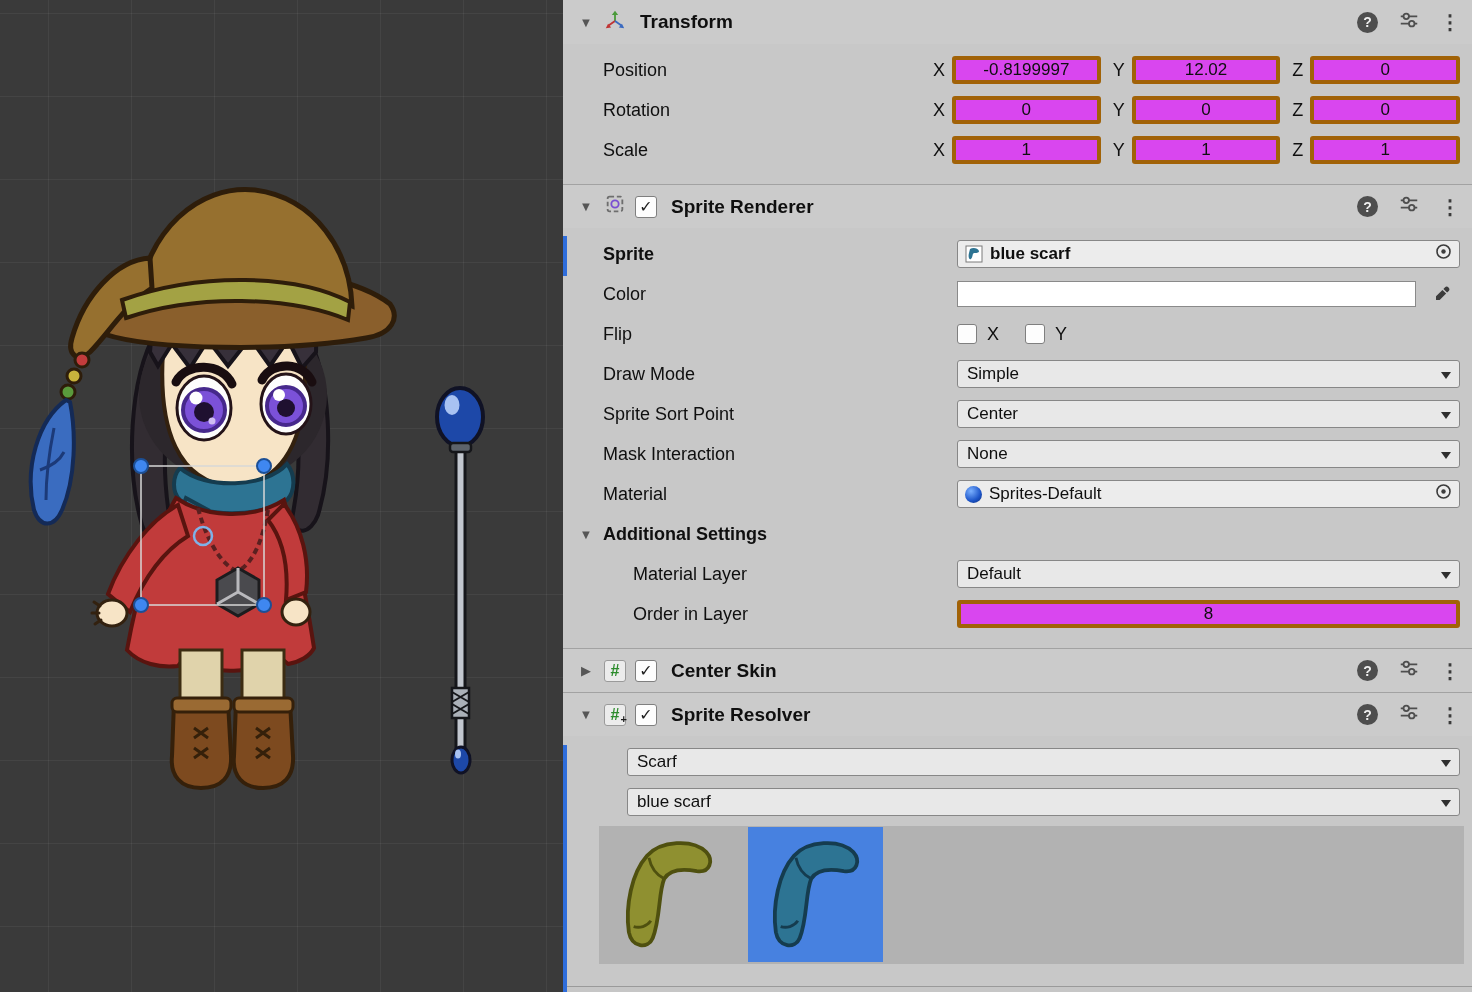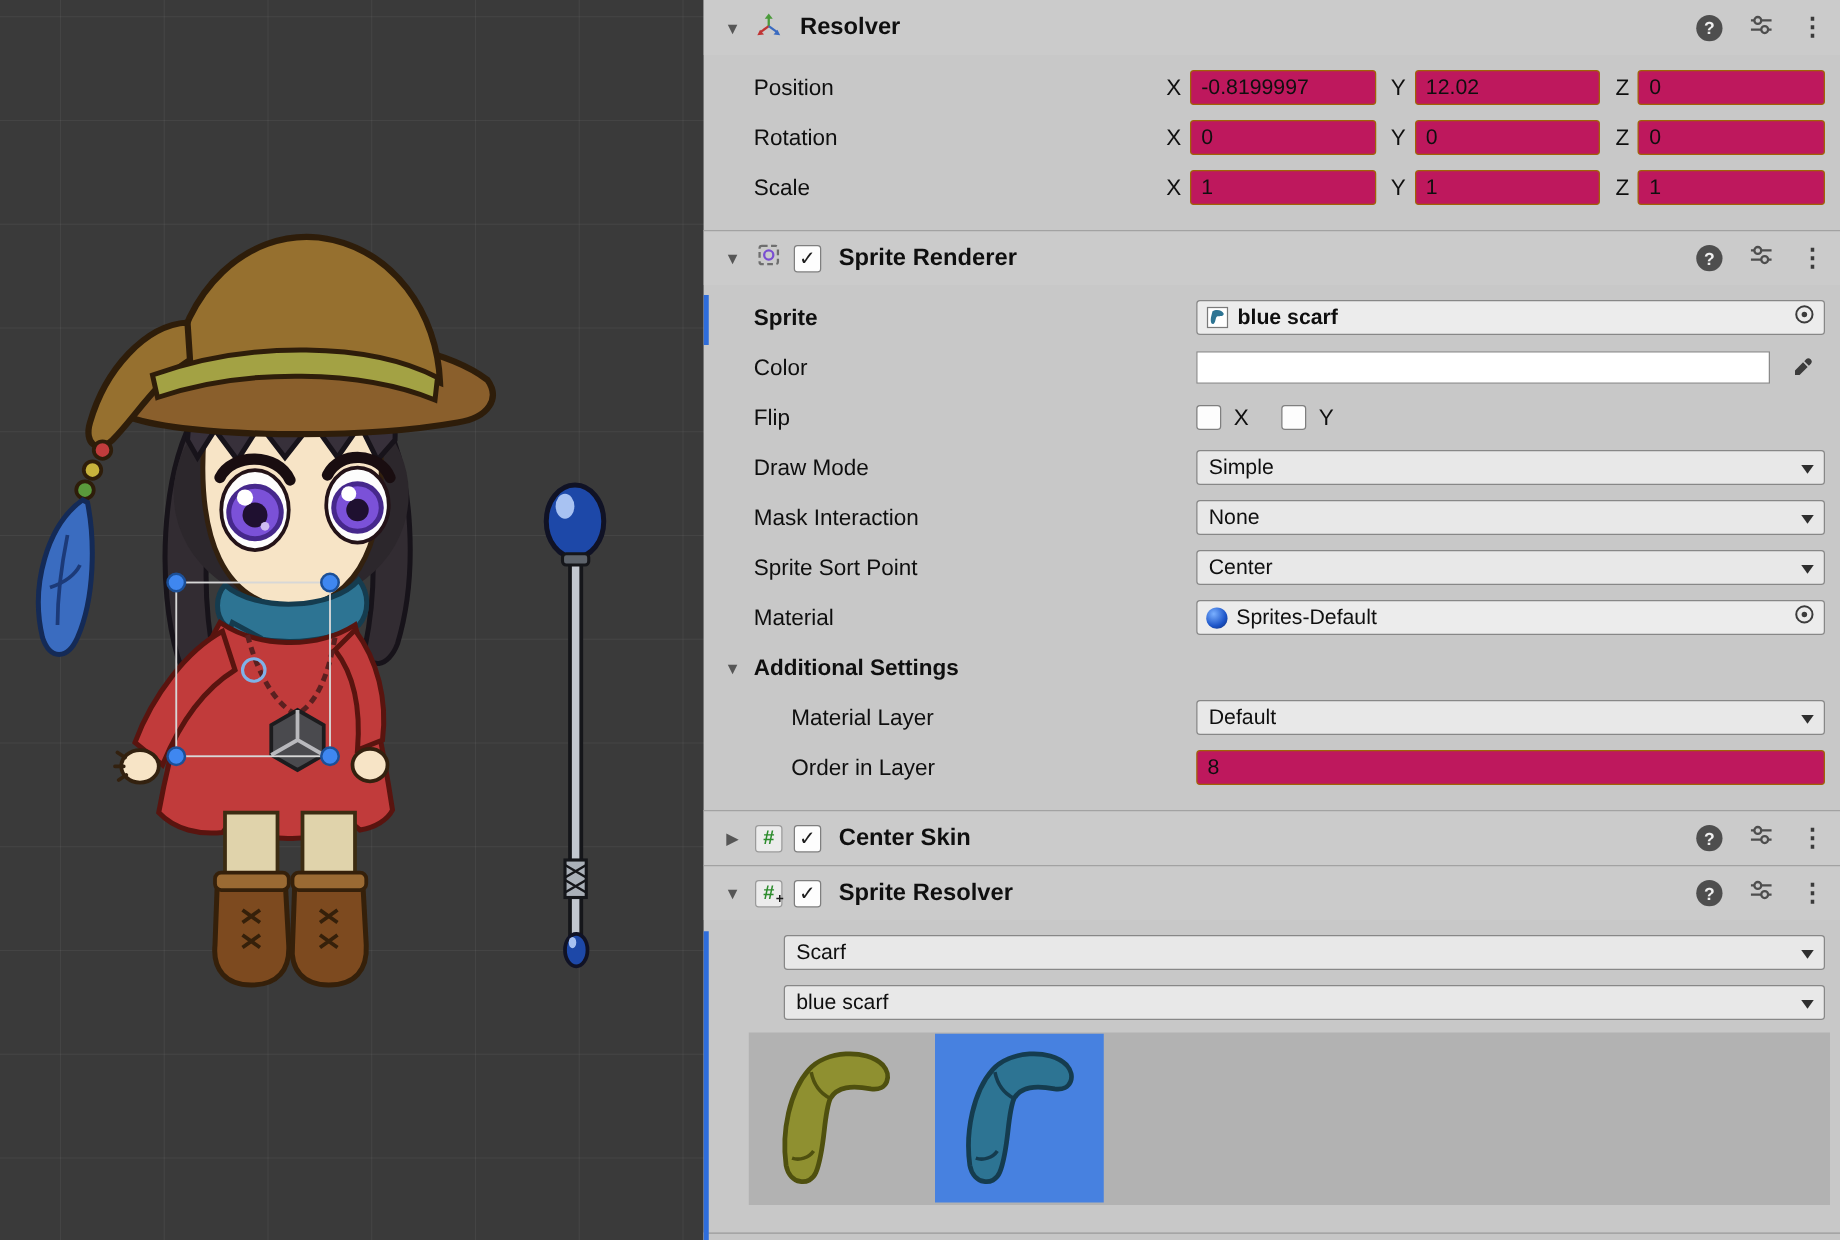--- a/index.html
+++ b/index.html
@@ -50,22 +50,22 @@
   .prop-label { width:330px; flex:none; font-size:18px; }
   .prop-label.bold { font-weight:bold; }
   .prop-label.indent { padding-left:30px; }
   .row-fold { height:40px; display:flex; align-items:center; padding-left:14px; font-weight:bold; gap:8px; }
 
   .field-area { flex:1; display:flex; align-items:center; gap:8px; min-width:0;padding-left:24px; }
   .vec3 { flex:1; display:flex; gap:12px; min-width:0; }
   .ax { flex:1; display:flex; align-items:center; gap:7px; min-width:0; }
   .axis-label { font-size:18px; flex:none; }
   input.txt {
-    height:28px; background:#be185d; border:1px solid #a16207; border-radius:3px;
-    padding:0 8px; font:inherit; font-size:17px; width:100%; min-width:0; color:#0f0f0f;
+    height:28px; background:#d946ef; border:4px solid #a16207; border-radius:3px;
+    padding:0 8px; font:inherit; font-size:17px; width:100%; min-width:0; color:#0f0f0f;text-align:center;
   }
   .dropdown {
     flex:1; height:28px; background:#e8e8e8; border:1px solid #878787; border-radius:3px;
     display:flex; align-items:center; padding:0 26px 0 9px; position:relative; font-size:17px; min-width:0;
   }
   .dd-arrow { position:absolute; right:8px; top:11px; width:0; height:0; border:5px solid transparent; border-top:7px solid #2e2e2e; }
   .objfield {
     flex:1; height:28px; background:#ececec; border:1px solid #878787; border-radius:3px;
     display:flex; align-items:center; gap:7px; padding:0 7px; font-size:17px; min-width:0;
   }
@@ -193,21 +193,21 @@
       <span>
         <svg width="22" height="22" viewBox="0 0 24 24">
           <line x1="12" y1="13" x2="12" y2="5" stroke="#4a9a3a" stroke-width="2"></line>
             <path d="M12 2 l-3.5 4.5 h7 Z" fill="#4a9a3a"></path>
           <line x1="12" y1="13" x2="5" y2="18" stroke="#c03434" stroke-width="2"></line>
             <path d="M2 21 l5.8 -0.8 -3.4 -4 Z" fill="#c03434"></path>
           <line x1="12" y1="13" x2="19" y2="18" stroke="#3a6ac0" stroke-width="2"></line>
             <path d="M22 21 l-5.8 -0.8 3.4 -4 Z" fill="#3a6ac0"></path>
         </svg>
       </span>
-      <span class="comp-title">Resolver</span>
+      <span class="comp-title">Transform</span>
       <span class="header-right">
         <span class="help">?</span>
         <span>
           <svg width="22" height="22" viewBox="0 0 24 24">
               <path d="M3 8 h18 M3 16 h18" stroke="#4e4e4e" stroke-width="2"></path>
               <circle cx="9" cy="8" r="3" fill="#cbcbcb" stroke="#4e4e4e" stroke-width="2"></circle>
               <circle cx="15" cy="16" r="3" fill="#cbcbcb" stroke="#4e4e4e" stroke-width="2"></circle>
             </svg>
         </span>
         <span class="kebab">⋮</span>
@@ -331,33 +331,33 @@
       <div class="prop-row">
         <div class="prop-label">Draw Mode</div>
         <div class="field-area">
           <div class="dropdown">
             <span>Simple</span>
             <span class="dd-arrow"></span>
           </div>
         </div>
       </div>
       <div class="prop-row">
+        <div class="prop-label">Sprite Sort Point</div>
+        <div class="field-area">
+          <div class="dropdown">
+            <span>Center</span>
+            <span class="dd-arrow"></span>
+          </div>
+        </div>
+      </div>
+      <div class="prop-row">
         <div class="prop-label">Mask Interaction</div>
         <div class="field-area">
           <div class="dropdown">
             <span>None</span>
-            <span class="dd-arrow"></span>
-          </div>
-        </div>
-      </div>
-      <div class="prop-row">
-        <div class="prop-label">Sprite Sort Point</div>
-        <div class="field-area">
-          <div class="dropdown">
-            <span>Center</span>
             <span class="dd-arrow"></span>
           </div>
         </div>
       </div>
       <div class="prop-row">
         <div class="prop-label">Material</div>
         <div class="field-area">
           <div class="objfield">
             <span class="matball"></span>
             <span>Sprites-Default</span>

